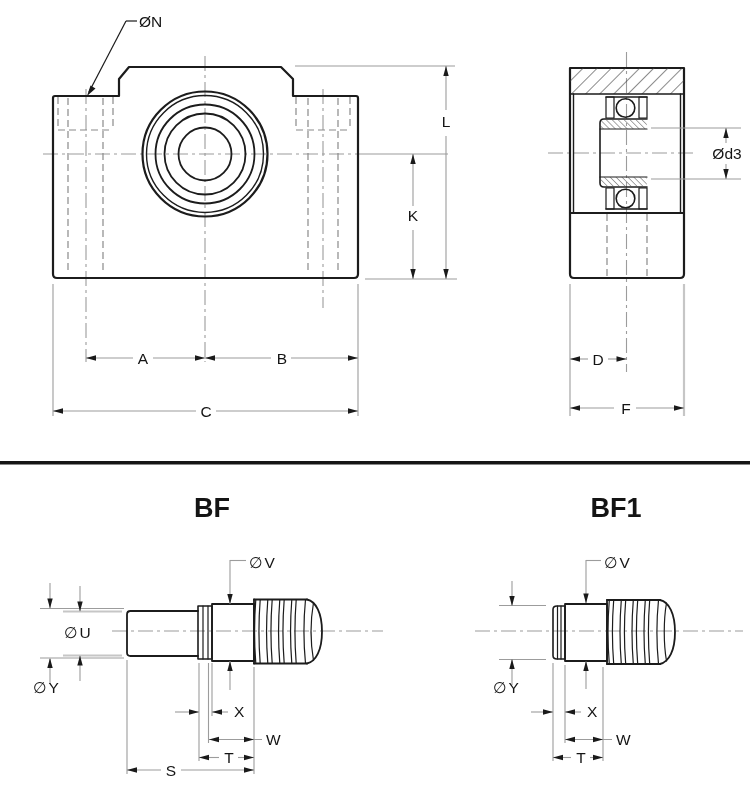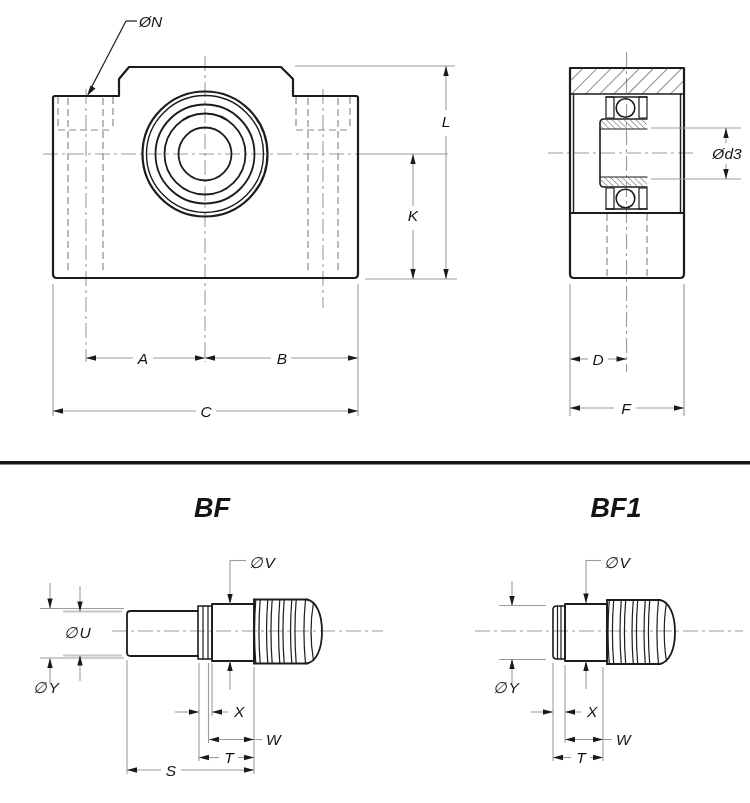--- a/index.html
+++ b/index.html
@@ -1,16 +1,16 @@
 <!DOCTYPE html>
 <html><head>
 <meta charset="utf-8">
 <style>
   html,body{margin:0;padding:0;background:#fff;}
-  .stage{width:750px;height:803px;position:relative;background:#ffffff;font-family:"Liberation Sans",sans-serif;font-style:italic;}
+  .stage{width:750px;height:803px;position:relative;background:#ffffff;font-family:"Liberation Sans",sans-serif;}
   svg{display:block}
   .o{stroke:#1c1c1c;fill:none;stroke-linecap:round;stroke-linejoin:round}
   .w22{stroke-width:2.2}.w18{stroke-width:1.8}.w16{stroke-width:1.6}.w14{stroke-width:1.4}.w12{stroke-width:1.2}
   .dim{stroke:#9c9c9c;stroke-width:1.1;fill:none}
   .extl{stroke:#c6c6c6;stroke-width:2.2;fill:none}
   .cl{stroke:#9c9c9c;stroke-width:1.1;stroke-dasharray:15 4 3 4;fill:none}
   .hid{stroke:#8a8a8a;stroke-width:1.2;stroke-dasharray:7 4;fill:none}
   .ah{fill:#1a1a1a;stroke:none}
   .leader{stroke:#1a1a1a;stroke-width:1.2;fill:none}
   .lbl{font-family:"Liberation Sans",sans-serif;font-size:15.5px;fill:#141414}

